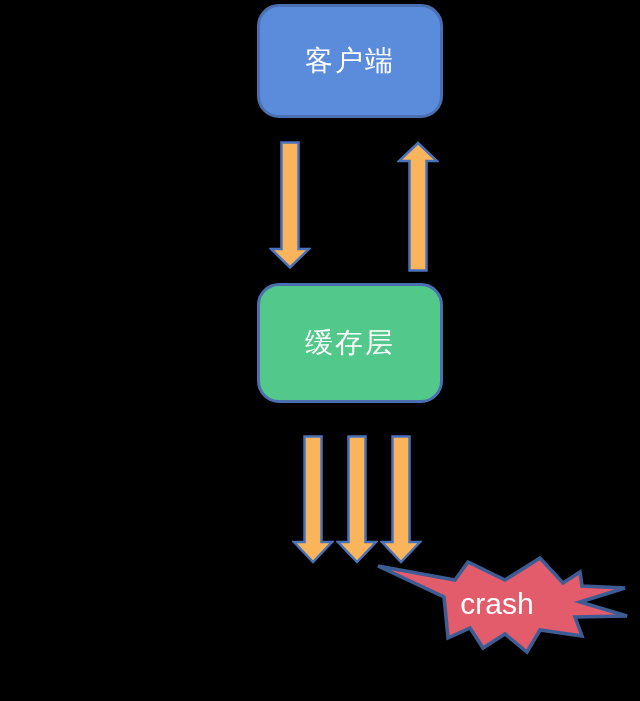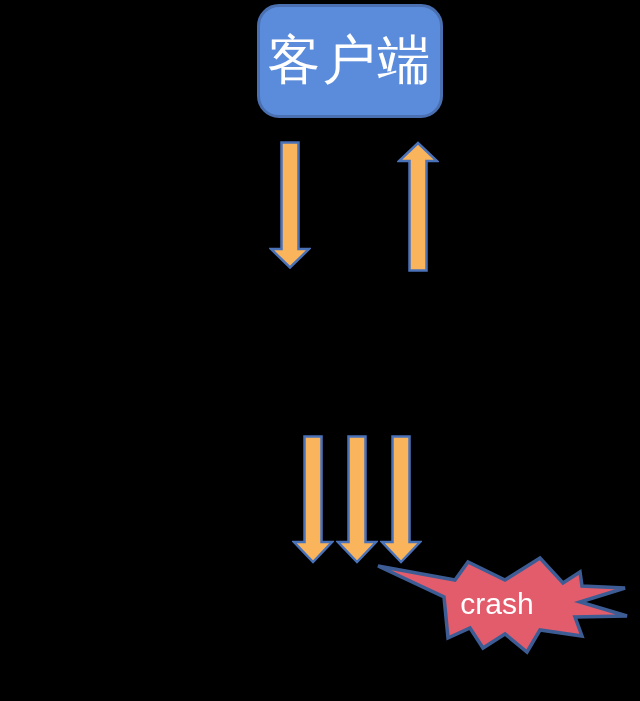--- a/index.html
+++ b/index.html
@@ -1,21 +1,21 @@
 <!DOCTYPE html>
 <html style="--background: #000000; --box-blue: #5B8CDB; --box-green: #52C98B; --box-border: #4A70B2; --arrow-fill: #FAB45C; --arrow-stroke: #4A72B8; --star-fill: #E25C6C; --star-stroke: #3D5C94; --text: #FFFFFF;"><head>
 <meta charset="utf-8">
 <style>
   html,body{margin:0;padding:0}
   body{width:640px;height:701px;overflow:hidden;background:#000}
   .stage{position:relative;width:640px;height:701px;background:var(--background,#000);
          font-family:"Liberation Sans","DejaVu Sans",sans-serif}
   .box{position:absolute;box-sizing:border-box;display:flex;align-items:center;justify-content:center;
        border:3px solid var(--box-border);border-radius:22px;color:var(--text);
-       font-size:53px;letter-spacing:2px}
+       font-size:28px;letter-spacing:2px}
   .box-client{left:257px;top:4px;width:186px;height:114px;background:var(--box-blue)}
   .box-cache{left:257px;top:283px;width:186px;height:120px;background:var(--box-green)}
   .box-storage{left:257px;top:578px;width:186px;height:120px;background:var(--box-blue)}
   svg.arrow,svg.star{position:absolute;display:block}
   .arrow-down-pair{left:269px;top:141px}
   .arrow-up-pair{left:397px;top:141px}
   .arrow-d1{left:292px;top:435px}
   .arrow-d2{left:336px;top:435px}
   .arrow-d3{left:380px;top:435px}
   .star{left:374px;top:554px}
@@ -33,20 +33,23 @@
     <span>客户端</span>
   </div>
 
   <svg class="arrow arrow-down-pair" width="42" height="128" viewBox="0 0 42 128">
     <polygon points="12.5,1.5 29.5,1.5 29.5,108 40,108 21,126.5 2,108 12.5,108"></polygon>
   </svg>
   <svg class="arrow arrow-up-pair" width="42" height="131" viewBox="0 0 42 131">
     <polygon points="12.5,129.5 29.5,129.5 29.5,20 40,20 21,2 2,20 12.5,20"></polygon>
   </svg>
 
+  <div class="box box-cache">
+    <span>缓存层</span>
+  </div>
 
   <svg class="arrow arrow-d1" width="42" height="129" viewBox="0 0 42 129">
     <polygon points="12.5,1.5 29.5,1.5 29.5,107 40,107 21,127 2,107 12.5,107"></polygon>
   </svg>
   <svg class="arrow arrow-d2" width="42" height="129" viewBox="0 0 42 129">
     <polygon points="12.5,1.5 29.5,1.5 29.5,107 40,107 21,127 2,107 12.5,107"></polygon>
   </svg>
   <svg class="arrow arrow-d3" width="42" height="129" viewBox="0 0 42 129">
     <polygon points="12.5,1.5 29.5,1.5 29.5,107 40,107 21,127 2,107 12.5,107"></polygon>
   </svg>

